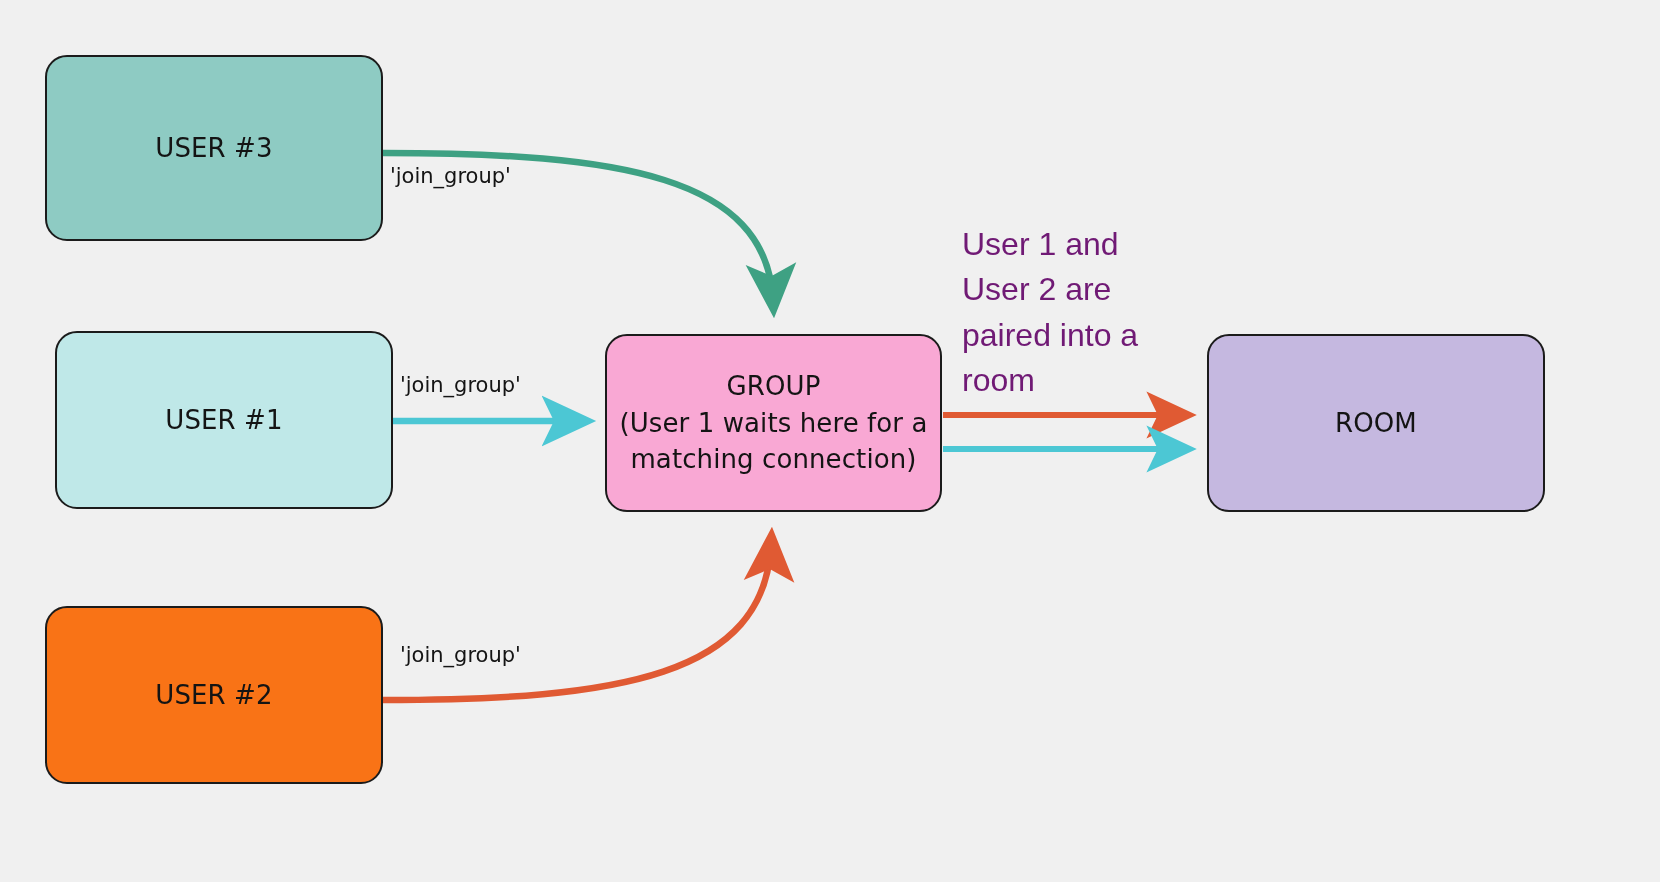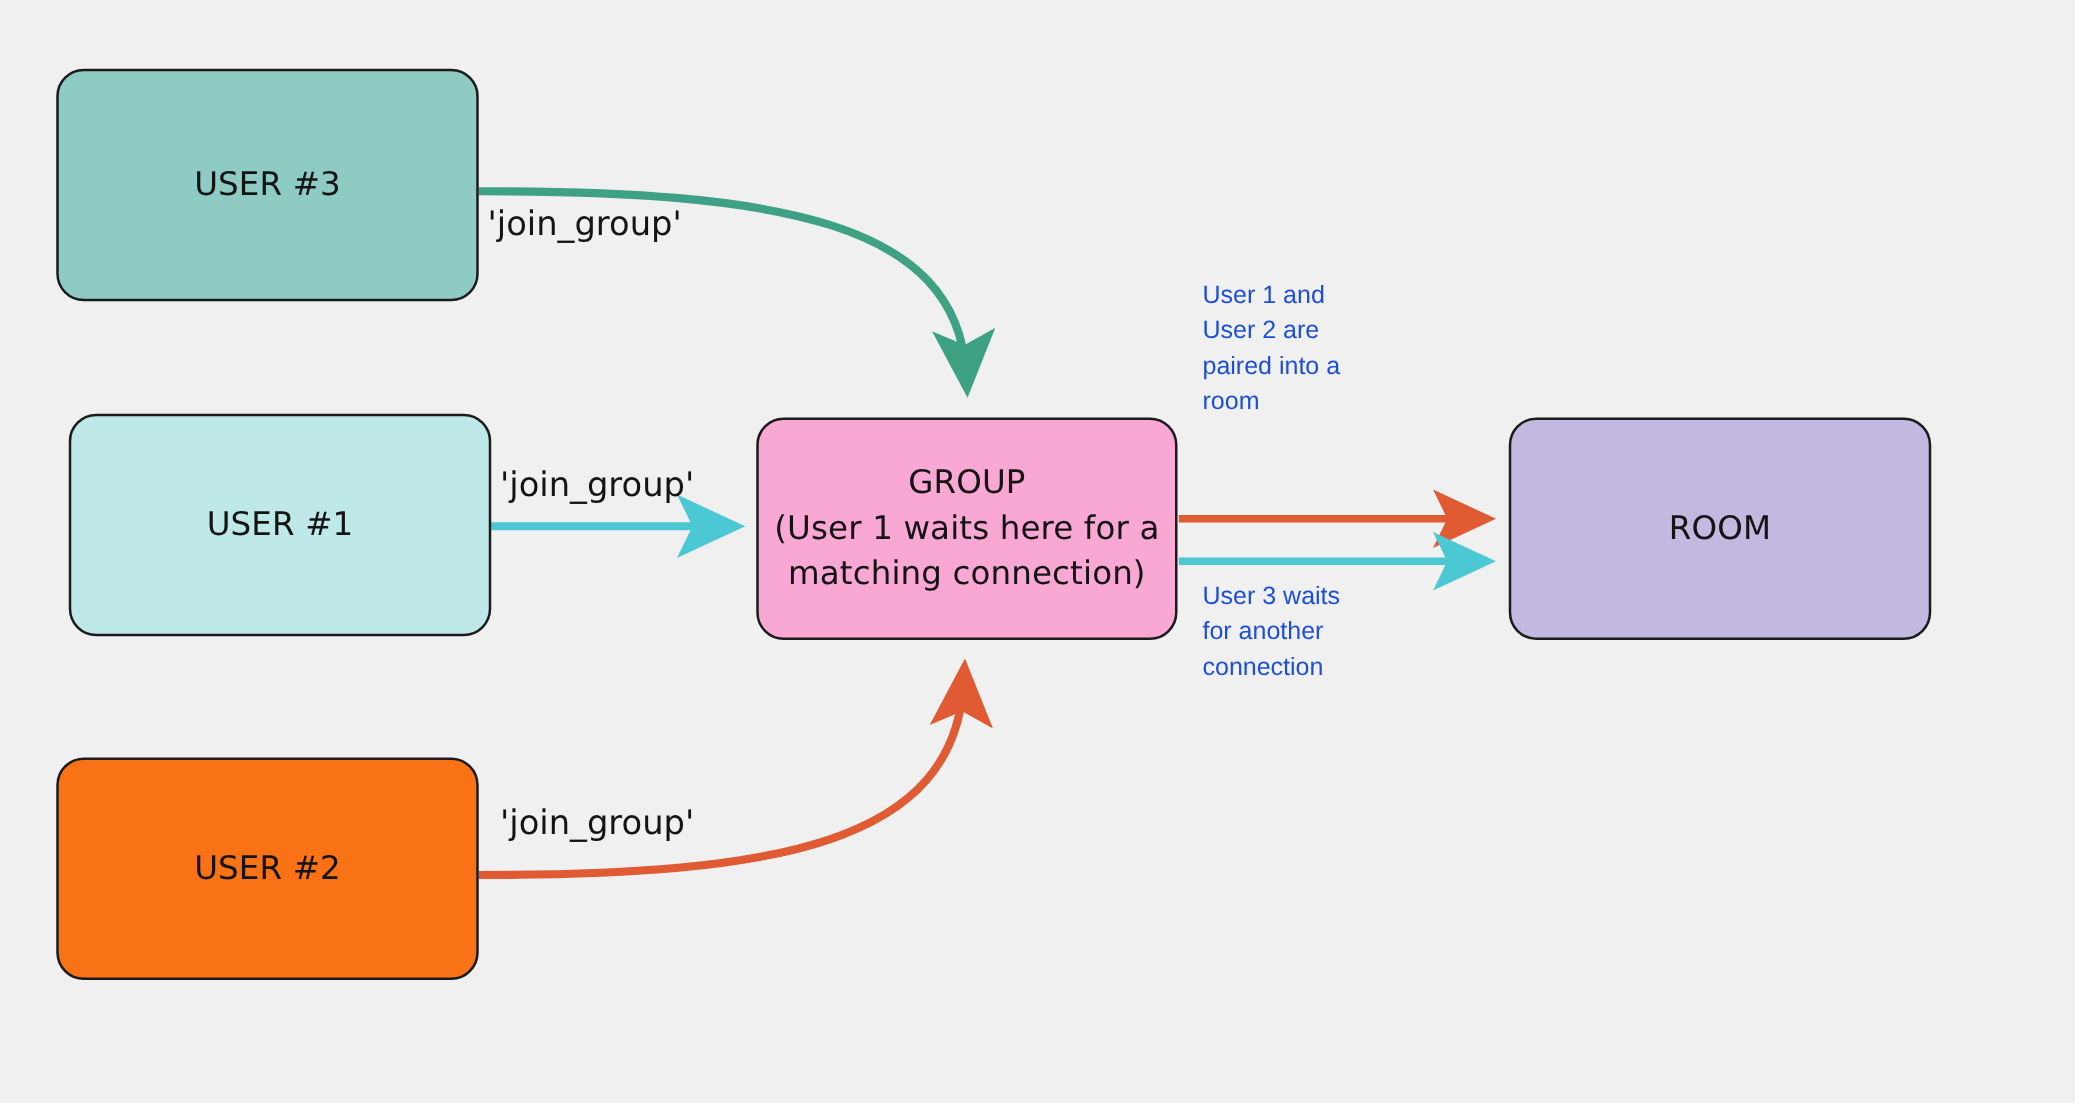--- a/index.html
+++ b/index.html
@@ -32,34 +32,34 @@
   }
   #node-user3{left:45px;  top:55px;  width:338px; height:186px; background:#8ECBC3;}
   #node-user1{left:55px;  top:331px; width:338px; height:178px; background:#BFE8E8;}
   #node-user2{left:45px;  top:606px; width:338px; height:178px; background:#f97316;justify-content:center;}
   #node-group{left:605px; top:334px; width:337px; height:178px; background:#f9a8d4;}
   #node-room {left:1207px;top:334px; width:338px; height:178px; background:#C5B8E0;}
 
   .edge-label{
     position:absolute;
     font-family:"DejaVu Sans", sans-serif;
-    font-size:27px;
+    font-size:21px;
     color:#141414;
     white-space:nowrap;
   }
   #label-user3-group{left:390px; top:164px;}
   #label-user1-group{left:400px; top:373px;}
   #label-user2-group{left:400px; top:643px;}
 
   .note{
     position:absolute;
     font-family:"Liberation Sans", sans-serif;
-    font-size:20px;
+    font-size:32px;
     line-height:1.42;
-    color:#1d4ed8;
+    color:#701a75;
     white-space:pre-line;
     width:210px;
   }
   #note-paired{left:962px; top:222px;}
   #note-waits {left:962px; top:463px;}
 </style>
 </head>
 <body>
 
 <div id="stage">
@@ -111,17 +111,14 @@
   </div>
 
   <div class="edge-label" id="label-user3-group">'join_group'</div>
   <div class="edge-label" id="label-user1-group">'join_group'</div>
   <div class="edge-label" id="label-user2-group">'join_group'</div>
 
   <div class="note" id="note-paired">User 1 and
 User 2 are
 paired into a
 room</div>
-  <div class="note" id="note-waits">User 3 waits
-for another
-connection</div>
 
 </div>
 
 </body></html>

